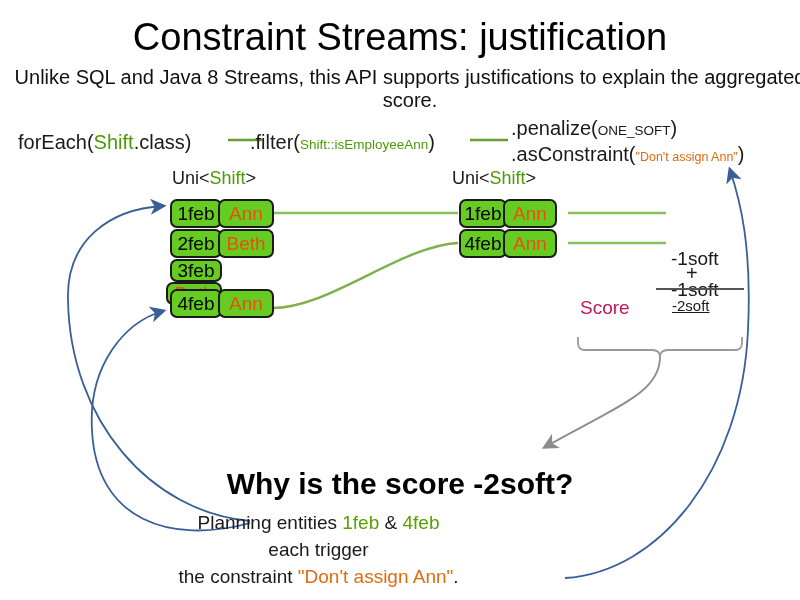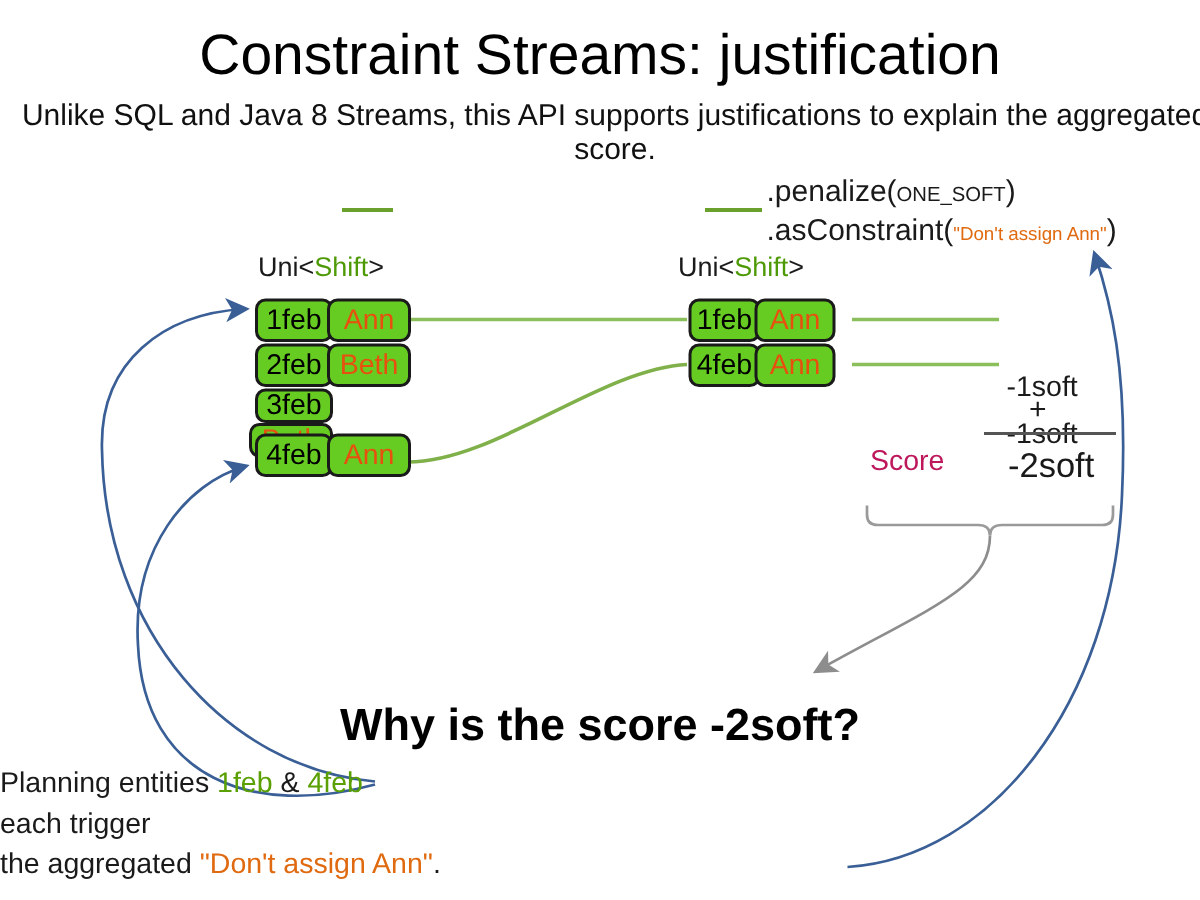--- a/index.html
+++ b/index.html
@@ -55,28 +55,28 @@
   .right .date{width:48px;}
   .right .name{width:54px;}
 
   
   .scoreval{position:absolute;font-size:19px;color:#1a1a1a;white-space:nowrap;margin-top:46px;}
   #s1{left:671px;top:202px;}
   #s2{left:671px;top:233px;}
   #plus{left:686px;top:262px;font-size:20px;color:#1a1a1a;position:absolute;}
   #sumline{position:absolute;left:656px;top:288px;width:88px;height:2px;background:#555;}
   #scoreLabel{left:580px;top:297px;font-size:19px;color:#be185d;position:absolute;}
-  #total{left:672px;top:297px;font-size:23px;color:#1a1a1a;position:absolute;}
+  #total{left:672px;top:297px;font-size:15px;color:#1a1a1a;position:absolute;text-decoration:underline;}
 
   
   #whyq{
     left:0;top:467px;width:800px;text-align:center;
     font-size:30px;font-weight:bold;color:#000;
   }
-  .expl{left:0;width:637px;text-align:left;font-size:19px;color:#1a1a1a;}
+  .expl{left:0;width:637px;text-align:center;font-size:19px;color:#1a1a1a;}
   #e1{top:512px;}
   #e2{top:539px;}
   #e3{top:566px;}
 </style>
 </head>
 <body>
 
 <div id="stage">
 
   <div class="abs" id="title">Constraint Streams: justification</div>
@@ -104,21 +104,23 @@
     <path d="M578,337 L578,343 Q578,350 585,350 L652,350 Q660,350 660,357 Q660,350 668,350 L735,350 Q742,350 742,343 L742,337" fill="none" stroke="#9a9a9a" stroke-width="1.8"></path>
 
     <path d="M660,357 C660,392 620,405 545,447" fill="none" stroke="#8d8d8d" stroke-width="1.8" marker-end="url(#grayArrow)"></path>
 
     <path d="M250,521 C150,512 70,420 68,300 C66,240 110,209 163,206" fill="none" stroke="#3a5f96" stroke-width="1.8" marker-end="url(#blueArrow)"></path>
     <path d="M250,523 C170,545 96,520 92,430 C88,365 125,322 163,311" fill="none" stroke="#3a5f96" stroke-width="1.8" marker-end="url(#blueArrow)"></path>
 
     <path d="M565,578 C660,572 742,470 748,330 C752,245 740,200 730,170" fill="none" stroke="#3a5f96" stroke-width="1.8" marker-end="url(#blueArrow)"></path>
   </svg>
 
+  <div class="abs code" id="forEach"><span>forEach(</span><span class="green">Shift</span><span>.class)</span></div>
 
+  <div class="abs code" id="filter"><span>.filter(</span><span class="green sm">Shift::isEmployeeAnn</span><span>)</span></div>
 
   <div class="abs code" id="penalize"><span>.penalize(</span><span class="sm">ONE_SOFT</span><span>)</span></div>
 
   <div class="abs code" id="asConstraint"><span>.asConstraint(</span><span class="orange sm2">"Don't assign Ann"</span><span>)</span></div>
 
   <div class="abs unilabel" id="uni1"><span>Uni&lt;</span><span class="green">Shift</span><span>&gt;</span></div>
 
   <div class="abs unilabel" id="uni2"><span>Uni&lt;</span><span class="green">Shift</span><span>&gt;</span></div>
 
   <div class="card left" style="left:170px;top:199px;">
@@ -150,15 +152,15 @@
   <div class="scoreval" id="s1">-1soft</div>
   <div class="scoreval" id="s2">-1soft</div>
   <div id="plus">+</div>
   <div id="sumline"></div>
   <div id="scoreLabel">Score</div>
   <div id="total">-2soft</div>
 
   <div class="abs" id="whyq">Why is the score -2soft?</div>
   <div class="abs expl" id="e1"><span>Planning entities </span><span class="greenbright">1feb</span><span> &amp; </span><span class="greenbright">4feb</span></div>
   <div class="abs expl" id="e2">each trigger</div>
-  <div class="abs expl" id="e3"><span>the aggregated </span><span class="orange">"Don't assign Ann"</span><span>.</span></div>
+  <div class="abs expl" id="e3"><span>the constraint </span><span class="orange">"Don't assign Ann"</span><span>.</span></div>
 
 </div>
 
 </body></html>

